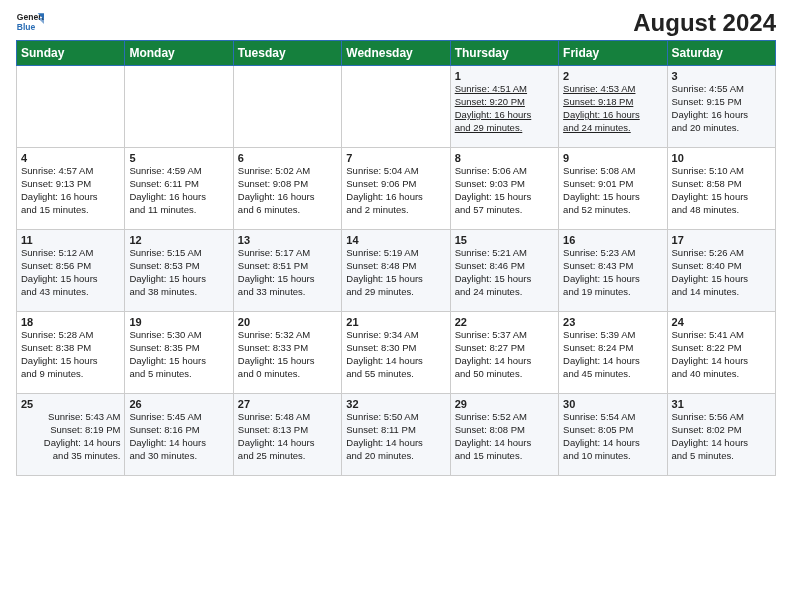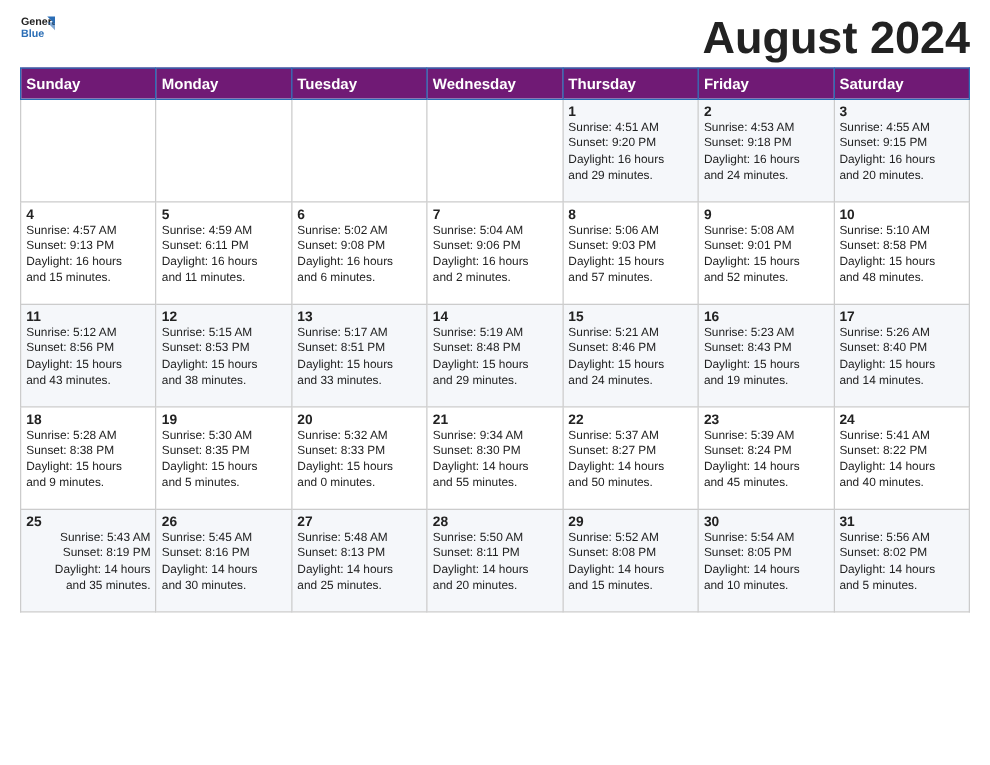--- a/index.html
+++ b/index.html
@@ -29,37 +29,37 @@
     }
     .logo-icon {
       width: 28px;
       height: 22px;
       margin-right: 2px;
     }
     .title-block {
       text-align: right;
     }
     .month-year {
-      font-size: 36px;
+      font-size: 24px;
       font-weight: bold;
       color: #222;
       line-height: 1.1;
     }
     .location {
       font-size: 16px;
       color: #333;
       margin-top: 2px;
     }
     table {
       width: 100%;
       border-collapse: collapse;
       table-layout: fixed;
     }
     thead tr th {
-      background: #701a75;
+      background: #15803d;
       color: #fff;
       font-size: 12px;
       font-weight: bold;
       padding: 5px 4px;
       text-align: left;
       border: 1px solid #2a6db5;
     }
     tbody tr td {
       border: 1px solid #ccc;
       vertical-align: top;
@@ -122,28 +122,28 @@
         </tr>
     </thead>
     <tbody>
     <tr>
           <td class="empty-cell"></td>
           <td class="empty-cell"></td>
           <td class="empty-cell"></td>
           <td class="empty-cell"></td>
           <td>
             <span class="day-num">1</span>
-            <div class="day-info" style="white-space: pre-line;">Sunrise: 4:51 AM
+            <div class="day-info" style="white-space: pre-line; text-decoration: underline;">Sunrise: 4:51 AM
 Sunset: 9:20 PM
 Daylight: 16 hours
 and 29 minutes.</div>
           </td>
           <td>
             <span class="day-num">2</span>
-            <div class="day-info" style="white-space: pre-line;">Sunrise: 4:53 AM
+            <div class="day-info" style="white-space: pre-line; text-decoration: underline;">Sunrise: 4:53 AM
 Sunset: 9:18 PM
 Daylight: 16 hours
 and 24 minutes.</div>
           </td>
           <td>
             <span class="day-num">3</span>
             <div class="day-info" style="white-space: pre-line;">Sunrise: 4:55 AM
 Sunset: 9:15 PM
 Daylight: 16 hours
 and 20 minutes.</div>
@@ -318,21 +318,21 @@
 and 30 minutes.</div>
           </td>
           <td>
             <span class="day-num">27</span>
             <div class="day-info" style="white-space: pre-line;">Sunrise: 5:48 AM
 Sunset: 8:13 PM
 Daylight: 14 hours
 and 25 minutes.</div>
           </td>
           <td>
-            <span class="day-num">28</span>
+            <span class="day-num">32</span>
             <div class="day-info" style="white-space: pre-line;">Sunrise: 5:50 AM
 Sunset: 8:11 PM
 Daylight: 14 hours
 and 20 minutes.</div>
           </td>
           <td>
             <span class="day-num">29</span>
             <div class="day-info" style="white-space: pre-line;">Sunrise: 5:52 AM
 Sunset: 8:08 PM
 Daylight: 14 hours

